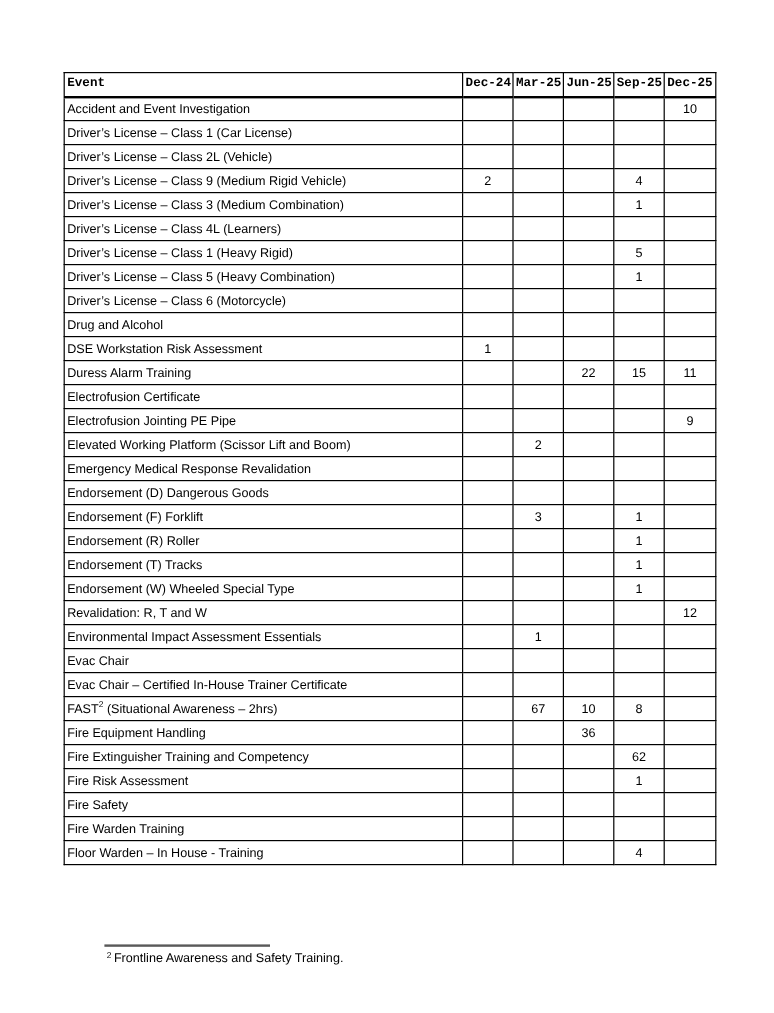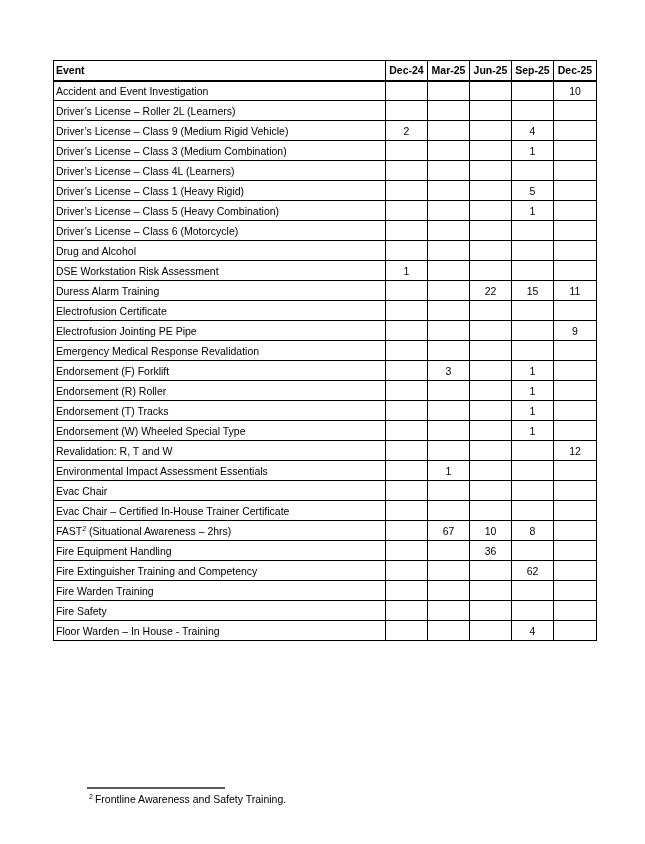--- a/index.html
+++ b/index.html
@@ -24,20 +24,21 @@
     font-size: 10.5px;
     line-height: 12px;
     vertical-align: middle;
     overflow: hidden;
     white-space: nowrap;
     padding: 0 2px;
   }
   .events-table thead th {
     font-weight: bold;
     border-bottom-width: 2px;
+    font-family: Liberation Mono, monospace;
   }
   .event-col, .event-cell {
     text-align: left;
     padding-left: 5px;
   }
   .date-col, .value-cell {
     text-align: center;
   }
   sup.fn-ref {
     font-size: 7px;
@@ -83,21 +84,29 @@
   <tbody>
       <tr>
         <td class="event-cell">Accident and Event Investigation</td>
         <td class="value-cell"></td>
         <td class="value-cell"></td>
         <td class="value-cell"></td>
         <td class="value-cell"></td>
         <td class="value-cell">10</td>
       </tr>
       <tr>
-        <td class="event-cell">Driver’s License – Roller 2L (Learners)</td>
+        <td class="event-cell">Driver’s License – Class 1 (Car License)</td>
+        <td class="value-cell"></td>
+        <td class="value-cell"></td>
+        <td class="value-cell"></td>
+        <td class="value-cell"></td>
+        <td class="value-cell"></td>
+      </tr>
+      <tr>
+        <td class="event-cell">Driver’s License – Class 2L (Vehicle)</td>
         <td class="value-cell"></td>
         <td class="value-cell"></td>
         <td class="value-cell"></td>
         <td class="value-cell"></td>
         <td class="value-cell"></td>
       </tr>
       <tr>
         <td class="event-cell">Driver’s License – Class 9 (Medium Rigid Vehicle)</td>
         <td class="value-cell">2</td>
         <td class="value-cell"></td>
@@ -179,21 +188,37 @@
       </tr>
       <tr>
         <td class="event-cell">Electrofusion Jointing PE Pipe</td>
         <td class="value-cell"></td>
         <td class="value-cell"></td>
         <td class="value-cell"></td>
         <td class="value-cell"></td>
         <td class="value-cell">9</td>
       </tr>
       <tr>
+        <td class="event-cell">Elevated Working Platform (Scissor Lift and Boom)</td>
+        <td class="value-cell"></td>
+        <td class="value-cell">2</td>
+        <td class="value-cell"></td>
+        <td class="value-cell"></td>
+        <td class="value-cell"></td>
+      </tr>
+      <tr>
         <td class="event-cell">Emergency Medical Response Revalidation</td>
+        <td class="value-cell"></td>
+        <td class="value-cell"></td>
+        <td class="value-cell"></td>
+        <td class="value-cell"></td>
+        <td class="value-cell"></td>
+      </tr>
+      <tr>
+        <td class="event-cell">Endorsement (D) Dangerous Goods</td>
         <td class="value-cell"></td>
         <td class="value-cell"></td>
         <td class="value-cell"></td>
         <td class="value-cell"></td>
         <td class="value-cell"></td>
       </tr>
       <tr>
         <td class="event-cell">Endorsement (F) Forklift</td>
         <td class="value-cell"></td>
         <td class="value-cell">3</td>
@@ -275,29 +300,37 @@
       </tr>
       <tr>
         <td class="event-cell">Fire Extinguisher Training and Competency</td>
         <td class="value-cell"></td>
         <td class="value-cell"></td>
         <td class="value-cell"></td>
         <td class="value-cell">62</td>
         <td class="value-cell"></td>
       </tr>
       <tr>
+        <td class="event-cell">Fire Risk Assessment</td>
+        <td class="value-cell"></td>
+        <td class="value-cell"></td>
+        <td class="value-cell"></td>
+        <td class="value-cell">1</td>
+        <td class="value-cell"></td>
+      </tr>
+      <tr>
+        <td class="event-cell">Fire Safety</td>
+        <td class="value-cell"></td>
+        <td class="value-cell"></td>
+        <td class="value-cell"></td>
+        <td class="value-cell"></td>
+        <td class="value-cell"></td>
+      </tr>
+      <tr>
         <td class="event-cell">Fire Warden Training</td>
-        <td class="value-cell"></td>
-        <td class="value-cell"></td>
-        <td class="value-cell"></td>
-        <td class="value-cell"></td>
-        <td class="value-cell"></td>
-      </tr>
-      <tr>
-        <td class="event-cell">Fire Safety</td>
         <td class="value-cell"></td>
         <td class="value-cell"></td>
         <td class="value-cell"></td>
         <td class="value-cell"></td>
         <td class="value-cell"></td>
       </tr>
       <tr>
         <td class="event-cell">Floor Warden – In House - Training</td>
         <td class="value-cell"></td>
         <td class="value-cell"></td>

